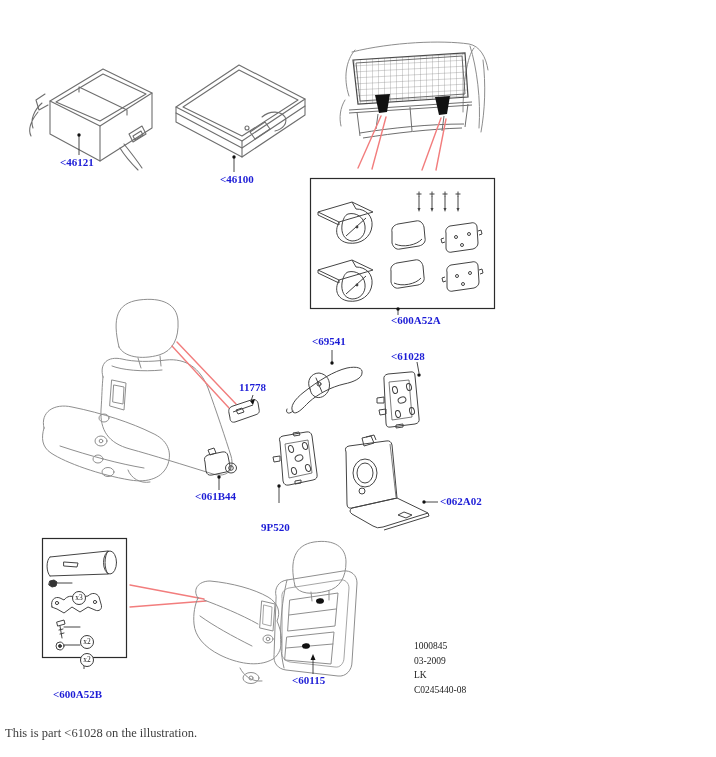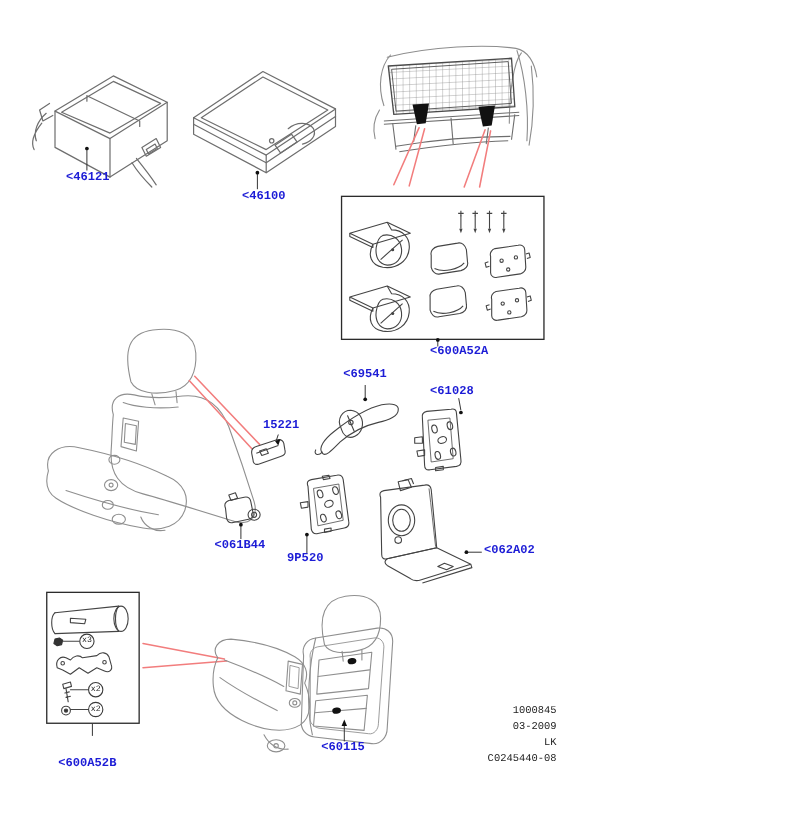--- a/index.html
+++ b/index.html
@@ -1,31 +1,31 @@
 <!DOCTYPE html>
 <html><head>
 <meta charset="utf-8">
 <style>
   html,body{margin:0;padding:0;background:#ffffff;}
   .screen{
     position:relative;width:716px;height:750px;background:#ffffff;
-    font-family:Liberation Mono, monospace;overflow:hidden;
+    font-family:Liberation Serif, serif;overflow:hidden;
   }
   svg.art{position:absolute;left:0;top:0;}
   .part-label{
     position:absolute;color:#1c1cd6;font-size:11px;font-weight:bold;
     white-space:nowrap;cursor:pointer;line-height:11px;
   }
   .qty-badge{
     position:absolute;width:12px;height:12px;border:1px solid #3a3a3a;border-radius:50%;
     font-size:7.5px;color:#222;display:flex;align-items:center;justify-content:center;
-    background:#fff;line-height:12px;
+    background:#fff;line-height:12px;margin-top:15px;
   }
   .ref-block{
-    position:absolute;left:414px;top:639px;width:92px;text-align:right;
+    position:absolute;left:414px;top:639px;width:92px;text-align:left;
     font-size:9.5px;color:#222;line-height:14.5px;white-space:nowrap;
   }
   .copyright{
     position:absolute;left:186px;top:691px;font-size:10px;color:#222;white-space:nowrap;
   }
   .footnote{
     position:absolute;left:5px;top:726px;font-size:12.5px;color:#3e3e3e;white-space:nowrap;
   }
 </style>
 </head>
@@ -329,33 +329,34 @@
       <line x1="313" y1="659" x2="313" y2="674" stroke="#333" stroke-width="0.9"></line>
       <path d="M310.5,660 L315.5,660 L313,654 Z" fill="#111"></path>
     </g>
   </svg>
 
   <div class="part-label" style="left:60px;top:157px">&lt;46121</div>
   <div class="part-label" style="left:220px;top:174px">&lt;46100</div>
   <div class="part-label" style="left:391px;top:315px">&lt;600A52A</div>
   <div class="part-label" style="left:312px;top:336px">&lt;69541</div>
   <div class="part-label" style="left:391px;top:351px">&lt;61028</div>
-  <div class="part-label" style="left:239px;top:382px">15221</div>
+  <div class="part-label" style="left:239px;top:382px">11778</div>
   <div class="part-label" style="left:195px;top:491px">&lt;061B44</div>
-  <div class="part-label" style="left:261px;top:503px">9P520</div>
+  <div class="part-label" style="left:261px;top:522px">9P520</div>
   <div class="part-label" style="left:440px;top:496px">&lt;062A02</div>
   <div class="part-label" style="left:53px;top:689px">&lt;600A52B</div>
   <div class="part-label" style="left:292px;top:675px">&lt;60115</div>
 
   <span class="qty-badge" style="left:72px;top:576px">x3</span>
   <span class="qty-badge" style="left:80px;top:620px">x2</span>
   <span class="qty-badge" style="left:80px;top:638px">x2</span>
 
   <div class="ref-block">
     <div>1000845</div>
     <div>03-2009</div>
     <div>LK</div>
     <div>C0245440-08</div>
   </div>
 
 
+  <div class="footnote">This is part &lt;61028 on the illustration.</div>
 
 </div>
 
 </body></html>

